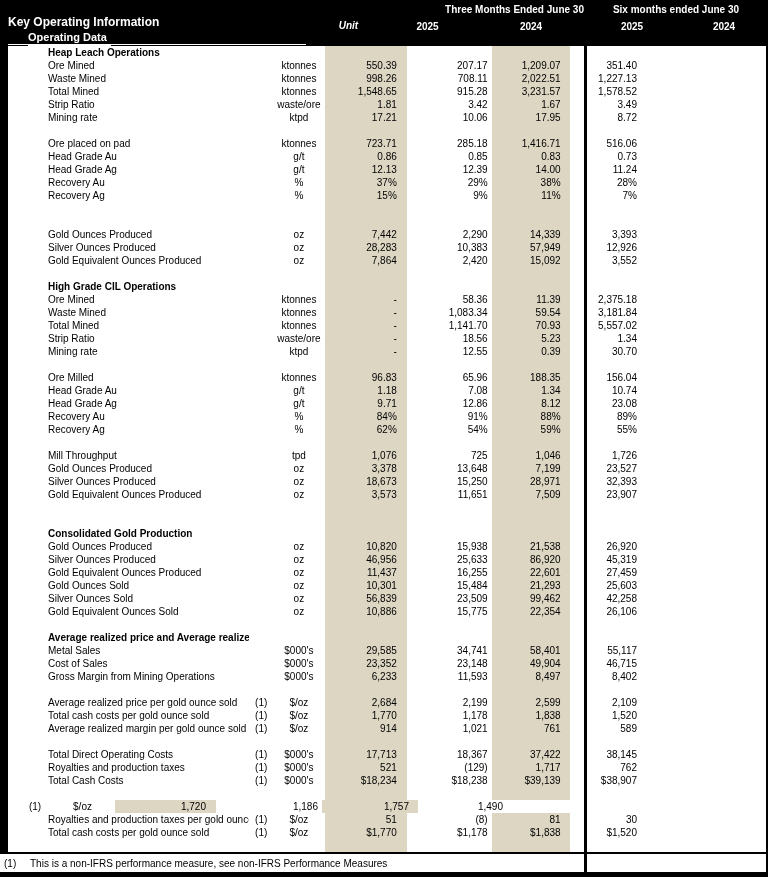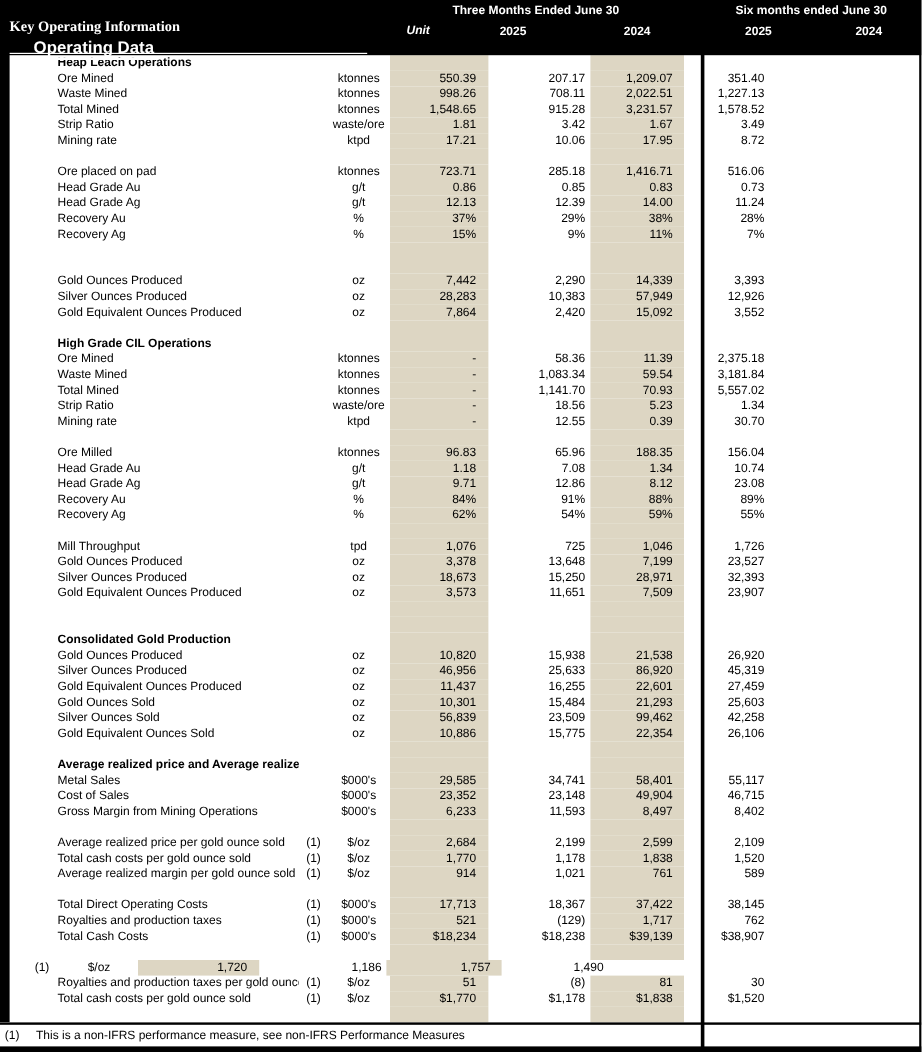--- a/index.html
+++ b/index.html
@@ -11,25 +11,25 @@
     font-family:"Liberation Sans", sans-serif;
     color:#000;
     overflow:hidden;
   }
   
   .header-band {
     position:absolute; top:0; left:0; width:768px; height:46px;
     background:var(--hdr,#000); color:#fff; z-index:3;
   }
   .hb { position:absolute; font-weight:bold; white-space:nowrap; }
-  .hb-title   { left:8px;  top:15px; font-size:12px;font-family:Liberation Serif, serif; }
-  .hb-sub     { left:28px; top:31px; font-size:14px; border-bottom:2px solid #fff; padding:0 4px 1px 0;text-align:right; }
+  .hb-title   { left:8px;  top:15px; font-size:12px; }
+  .hb-sub     { left:28px; top:31px; font-size:11px; border-bottom:2px solid #fff; padding:0 4px 1px 0;text-align:right; }
   .hb-sub-line{ position:absolute; left:8px; top:44px; width:298px; height:1px; background:#fff; }
   .hb-unit    { left:320px; top:20px; width:57px;  text-align:center; font-size:10px;font-style:italic; }
-  .hb-grp1    { left:377px; top:4px;  width:207px; text-align:left; font-size:10px; }
+  .hb-grp1    { left:377px; top:4px;  width:207px; text-align:right; font-size:10px; }
   .hb-grp2    { left:584px; top:4px;  width:184px; text-align:center; font-size:10px; }
   .hb-y1 { left:377px; top:21px; width:101px; text-align:center; font-size:10px; }
   .hb-y2 { left:478px; top:21px; width:106px; text-align:center; font-size:10px; }
   .hb-y3 { left:584px; top:21px; width:96px;  text-align:center; font-size:10px; }
   .hb-y4 { left:680px; top:21px; width:88px;  text-align:center; font-size:10px; }
   
   .tbody { position:absolute; top:46px; left:0; width:620px;margin-left:20px; }
   .row { display:flex; height:13px; line-height:13px; font-size:10px; }
   .row.section .label { font-weight:bold; }
   .c { height:13px; overflow:hidden; white-space:nowrap; }

